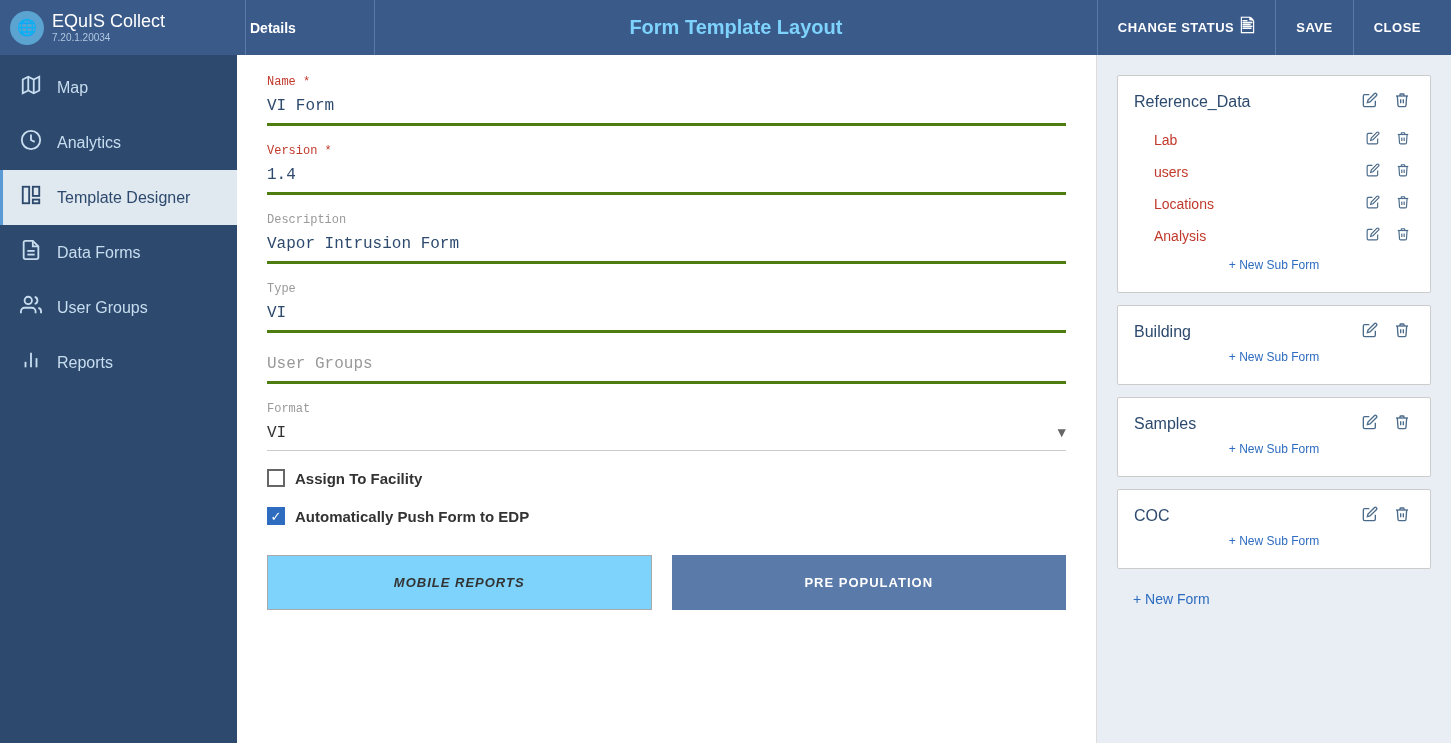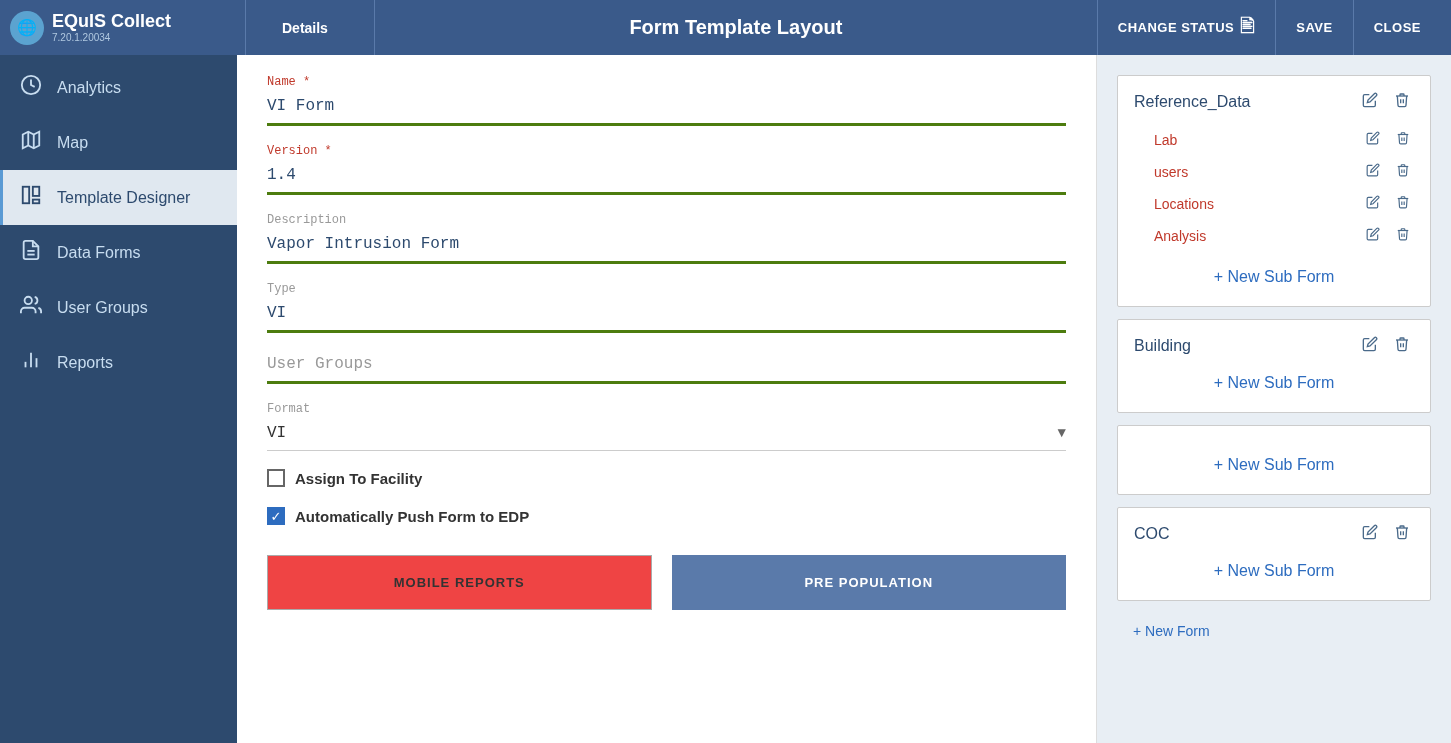--- a/index.html
+++ b/index.html
@@ -26,40 +26,40 @@
       border-radius: 50%;
       width: 34px;
       height: 34px;
       display: flex;
       align-items: center;
       justify-content: center;
       font-size: 16px;
       color: white;
     }
     .topbar-logo-text { display: flex; flex-direction: column; }
-    .topbar-logo-title { font-size: 18px; font-weight: bold; line-height: 1.1; text-align: right; }
+    .topbar-logo-title { font-size: 18px; font-weight: normal; line-height: 1.1; text-align: right; }
     .topbar-logo-version { font-size: 10px; color: #b0c8e0; }
     .topbar-section-title {
       font-size: 14px;
       font-weight: bold;
       color: white;
-      padding: 0 36px;
+      padding: 0 4px;
       border-right: 1px solid #5a7aaa;
       border-left: 1px solid #5a7aaa;
       height: 100%;
       display: flex;
       align-items: center;
       min-width: 130px;
     }
     .topbar-center {
       flex: 1;
       text-align: center;
       font-size: 20px;
       font-weight: bold;
-      color: #ffffff;
+      color: #7dd3fc;
     }
     .topbar-actions {
       display: flex;
       align-items: center;
       gap: 0;
     }
     .topbar-btn {
       background: none;
       border: none;
       color: white;
@@ -187,27 +187,28 @@
       color: #333;
     }
     .bottom-buttons {
       display: flex;
       gap: 20px;
       margin-top: 30px;
     }
     .btn-mobile {
       flex: 1;
       padding: 14px;
-      background: #ef4444;
+      background: #7dd3fc;
       border: 1px solid #aaa;
       font-size: 13px;
       font-weight: bold;
       letter-spacing: 1px;
       cursor: pointer;
       color: #333;
+      font-style: italic;
     }
     .btn-prepop {
       flex: 1;
       padding: 20px;
       background: #5a7aaa;
       border: none;
       font-size: 13px;
       font-weight: bold;
       letter-spacing: 1px;
       cursor: pointer;
@@ -262,23 +263,22 @@
       justify-content: space-between;
       padding: 5px 0;
     }
     .sub-item-label {
       font-size: 14px;
       color: #c0392b;
     }
     .new-sub-form {
       text-align: center;
       color: #2d6cbf;
-      font-size: 16px;
-      cursor: pointer;
-      margin-top: 10px;
+      font-size: 12px;
+      cursor: pointer;
       padding: 6px 0;
     }
     .new-form-link {
       color: #2d6cbf;
       font-size: 14px;
       cursor: pointer;
       padding: 10px 16px;
       display: block;
     }
   </style>
@@ -308,34 +308,34 @@
     </button>
   </div>
 </div>
 
 <div class="main-layout">
 
   <div class="sidebar">
     <div class="sidebar-item">
       <span class="sidebar-icon">
         <svg width="22" height="22" viewBox="0 0 24 24" fill="none" stroke="currentColor" stroke-width="2">
+            <path d="M3 6l6-3 6 3 6-3v15l-6 3-6-3-6 3z"></path>
+            <path d="M9 3v15M15 6v15"></path>
+          </svg>
+      </span>
+      <span>Map</span>
+    </div>
+    <div class="sidebar-item">
+      <span class="sidebar-icon">
+        <svg width="22" height="22" viewBox="0 0 24 24" fill="none" stroke="currentColor" stroke-width="2">
             <circle cx="12" cy="12" r="10"></circle>
             <path d="M12 6v6l4 2"></path>
           </svg>
       </span>
       <span>Analytics</span>
-    </div>
-    <div class="sidebar-item">
-      <span class="sidebar-icon">
-        <svg width="22" height="22" viewBox="0 0 24 24" fill="none" stroke="currentColor" stroke-width="2">
-            <path d="M3 6l6-3 6 3 6-3v15l-6 3-6-3-6 3z"></path>
-            <path d="M9 3v15M15 6v15"></path>
-          </svg>
-      </span>
-      <span>Map</span>
     </div>
     <div class="sidebar-item active">
       <span class="sidebar-icon">
         <svg width="22" height="22" viewBox="0 0 24 24" fill="none" stroke="currentColor" stroke-width="2">
             <rect x="3" y="3" width="7" height="18"></rect>
             <rect x="14" y="3" width="7" height="10"></rect>
             <rect x="14" y="17" width="7" height="4"></rect>
           </svg>
       </span>
       <span>Template Designer</span>
@@ -558,20 +558,39 @@
                 </svg>
             </button>
           </div>
         </div>
         <div class="new-sub-form">
           <span>+ New Sub Form</span>
         </div>
       </div>
 
       <div class="form-card">
+        <div class="form-card-header">
+          <span class="form-card-title">Samples</span>
+          <div class="form-card-actions">
+            <button class="icon-btn">
+              <svg width="16" height="16" viewBox="0 0 24 24" fill="none" stroke="currentColor" stroke-width="2">
+                  <path d="M11 4H4a2 2 0 00-2 2v14a2 2 0 002 2h14a2 2 0 002-2v-7"></path>
+                  <path d="M18.5 2.5a2.121 2.121 0 013 3L12 15l-4 1 1-4 9.5-9.5z"></path>
+                </svg>
+            </button>
+            <button class="icon-btn">
+              <svg width="16" height="16" viewBox="0 0 24 24" fill="none" stroke="currentColor" stroke-width="2">
+                  <polyline points="3 6 5 6 21 6"></polyline>
+                  <path d="M19 6l-1 14a2 2 0 01-2 2H8a2 2 0 01-2-2L5 6"></path>
+                  <path d="M10 11v6M14 11v6"></path>
+                  <path d="M9 6V4a1 1 0 011-1h4a1 1 0 011 1v2"></path>
+                </svg>
+            </button>
+          </div>
+        </div>
         <div class="new-sub-form">
           <span>+ New Sub Form</span>
         </div>
       </div>
 
       <div class="form-card">
         <div class="form-card-header">
           <span class="form-card-title">COC</span>
           <div class="form-card-actions">
             <button class="icon-btn">

